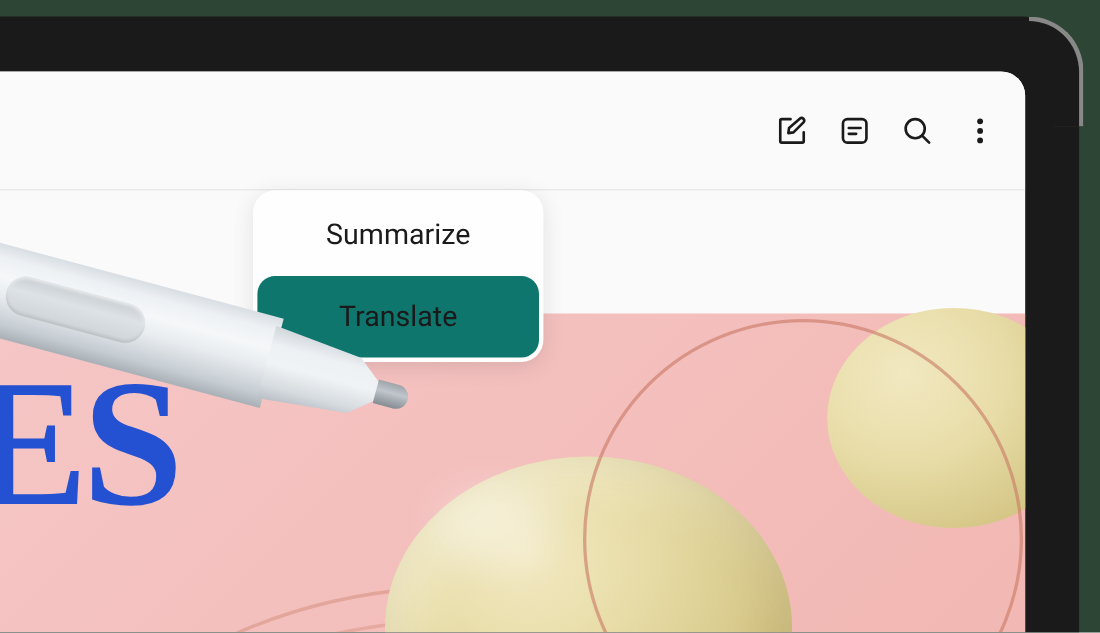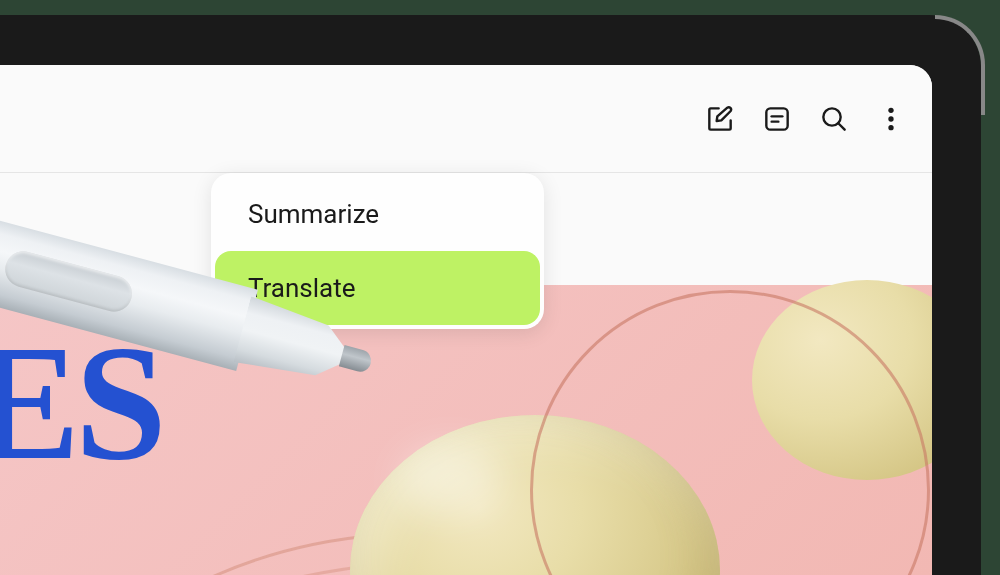--- a/index.html
+++ b/index.html
@@ -69,40 +69,41 @@
       height: 36px;
       display: flex;
       align-items: center;
       justify-content: center;
       cursor: pointer;
     }
     
     .popup-menu {
       position: absolute;
       top: 108px;
-      left: 211px;
-      width: 333px;
+      left: 230px;
+      width: 264px;
       background: #fefefe;
       border-radius: 20px;
       box-shadow: 0 4px 20px rgba(0,0,0,0.1);
       z-index: 10;
       overflow: hidden;
       padding: 4px;
+      text-align: center;
     }
     
     .menu-item {
       padding: 22px 33px;
       font-size: 26px;
       color: #1a1a1a;
       cursor: pointer;
       font-weight: 400;
     }
     
     .menu-item.highlighted {
-      background: #bef264;
+      background: #0f766e;
       border-radius: 16px;
     }
     
     .content-area {
       position: absolute;
       top: 220px;
       left: 0;
       right: 0;
       bottom: 0;
       background: linear-gradient(135deg, #f5c6c6 0%, #f2b8b3 100%);

